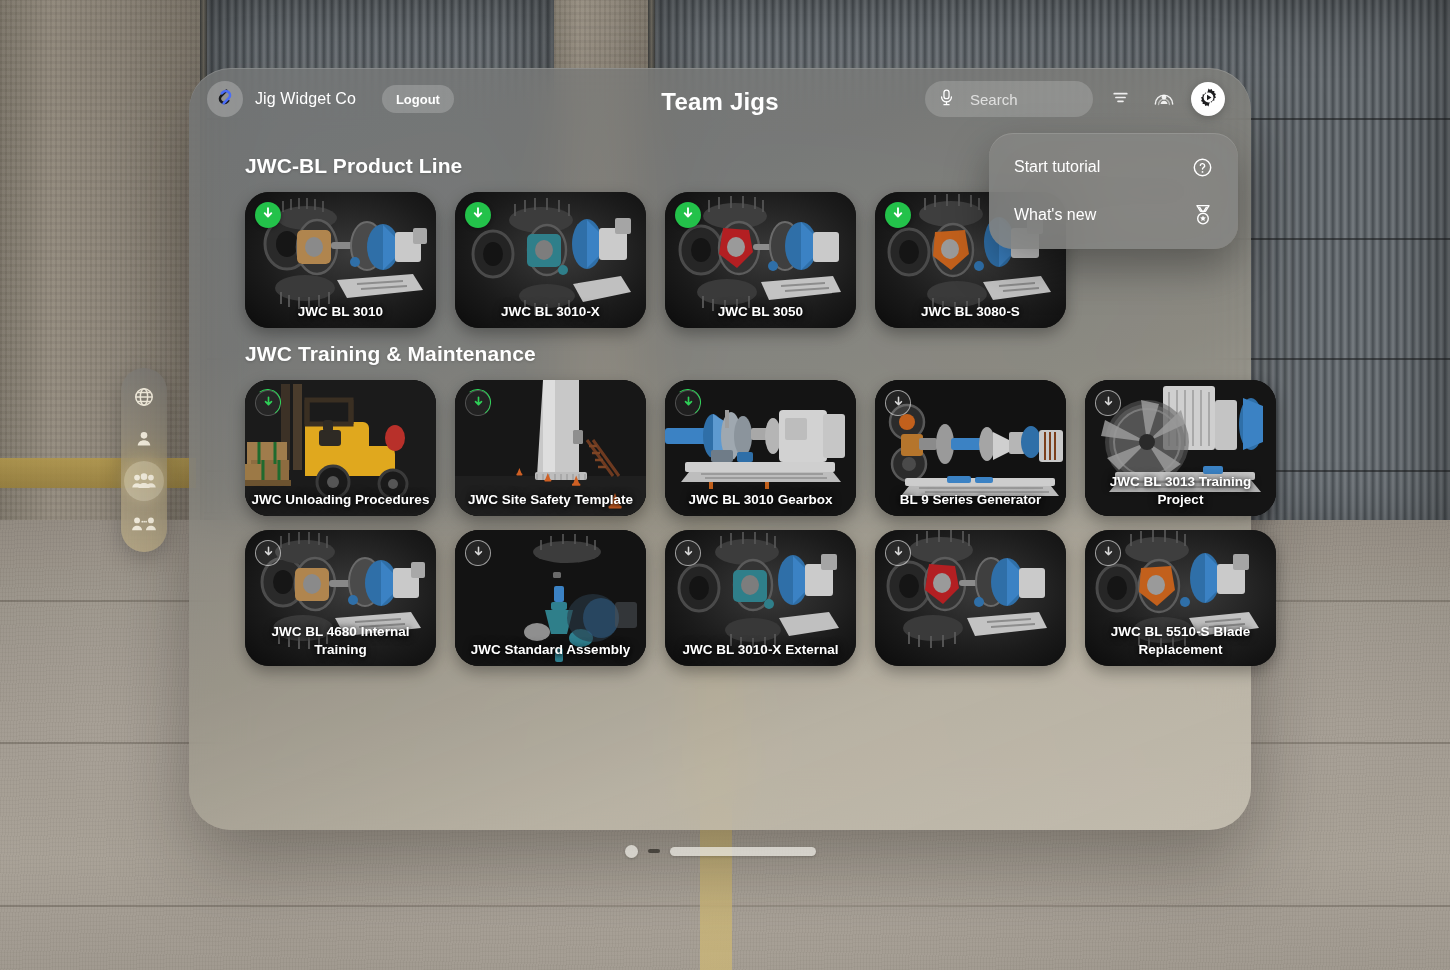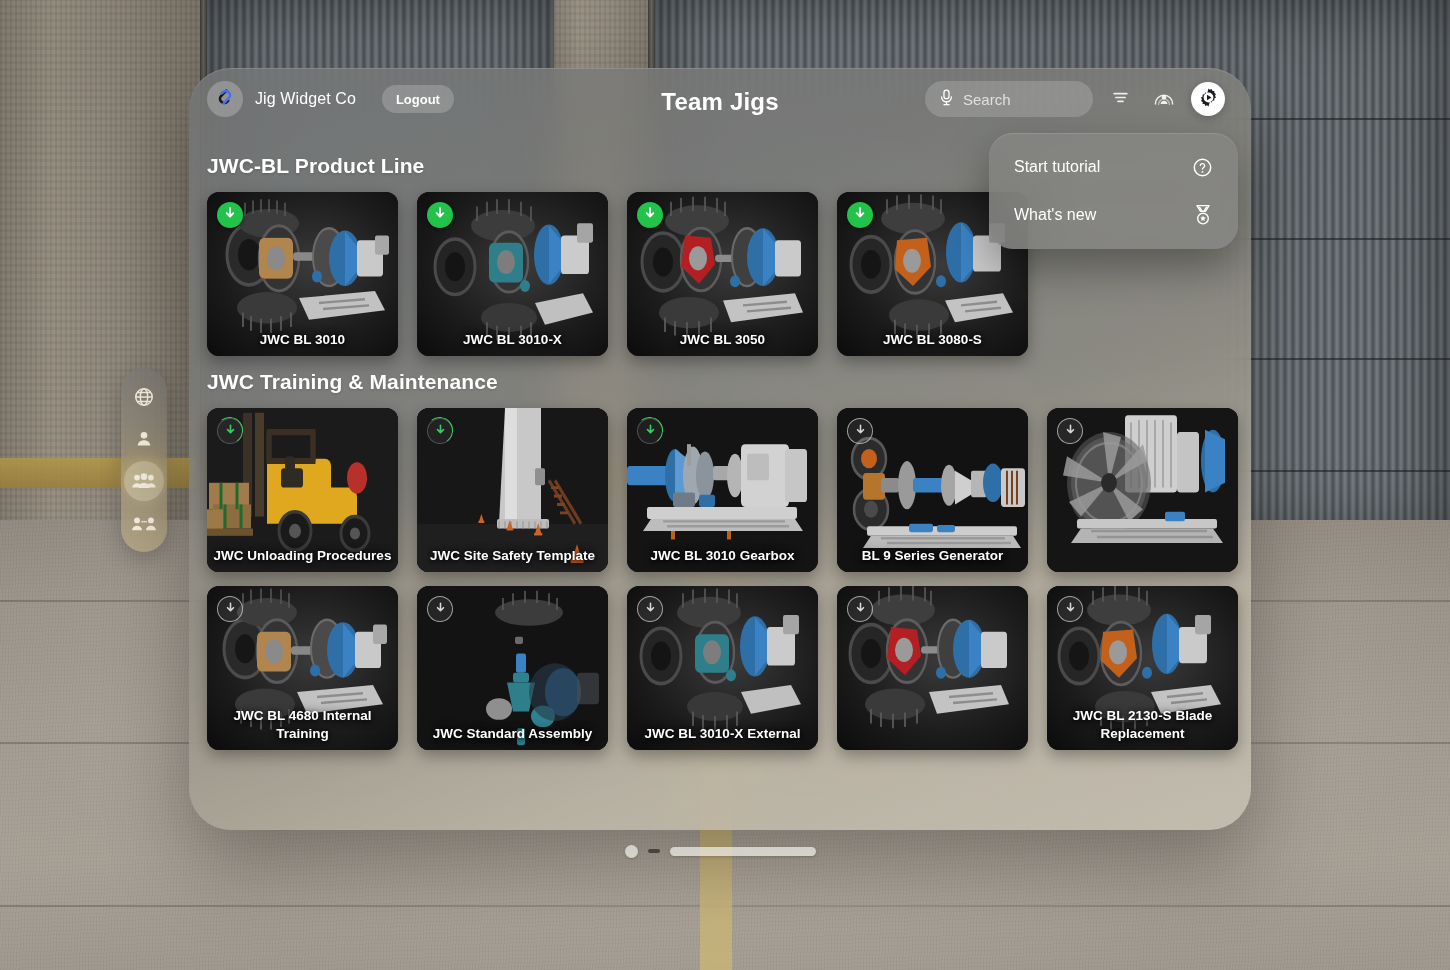--- a/index.html
+++ b/index.html
@@ -179,21 +179,21 @@
   }
   .header-right {
     margin-left: auto;
     display: flex; align-items: center; gap: 10px;
     position: relative; z-index: 3;
   }
   #search-box {
     width: 168px; height: 36px;
     border-radius: 18px;
     background: rgba(255,255,255,.17);
-    display: flex; align-items: center; gap: 9px;
+    display: flex; align-items: center; gap: 16px;
     padding: 0 14px;
     cursor: text;
   }
   #search-input {
     background: transparent; border: none; outline: none;
     color: #fff; font-size: 15px;
     font-family: "Liberation Sans", sans-serif;
     width: 100%;
   }
   #search-input::placeholder { color: rgba(255,255,255,.72); }
@@ -204,38 +204,38 @@
     background: transparent; border: none; cursor: pointer;
     color: rgba(255,255,255,.88);
   }
   .hdr-icon-btn.active {
     background: #fff;
     color: #1d1d1f;
     box-shadow: 0 2px 10px rgba(0,0,0,.22);
   }
 
   
-  #panel-body { padding: 16px 18px 0 18px; }
+  #panel-body { padding: 16px 18px 0 18px; margin-left: 38px; }
   .section-title {
     color: #fff;
     font-size: 21px;
     font-weight: 700;
     letter-spacing: .1px;
     margin: 8px 0 14px 0;
     text-shadow: 0 1px 3px rgba(0,0,0,.18);
   }
   .card-row {
     display: flex;
     gap: 19px;
     margin-bottom: 14px;
   }
   .jig-card {
     position: relative;
-    width: 191px; height: 164px;
-    border-radius: 12px;
+    width: 191px; height: 136px;
+    border-radius: 24px;
     overflow: hidden;
     background: #121212;
     box-shadow: 0 6px 16px rgba(0,0,0,.32);
     cursor: pointer;
     flex: 0 0 auto;
   }
   .thumb {
     position: absolute; inset: 0;
     background: radial-gradient(ellipse at 55% 45%, #3a3a3a 0%, #1b1b1b 60%, #0b0b0b 100%);
   }
@@ -845,20 +845,21 @@
               <rect x="118" y="86" width="20" height="8" rx="2" fill="#3b82c4"></rect>
             </svg>
           </div>
           <div class="dl-badge pending">
             <span>
               <svg width="13" height="13" viewBox="0 0 14 14" fill="none" stroke="currentColor" stroke-width="1.7" stroke-linecap="round" stroke-linejoin="round">
                 <path d="M7 2.4v8M3.8 7.2 7 10.4l3.2-3.2"></path>
               </svg>
             </span>
           </div>
+          <div class="card-label">JWC BL 3013 Training Project</div>
         </div>
 
       </div>
 
       <div class="card-row">
 
         <div class="jig-card">
           <div class="thumb">
             <svg viewBox="0 0 191 136" preserveAspectRatio="none">
               <ellipse cx="38" cy="52" rx="21" ry="24" fill="#2a2a2a" stroke="#4c4c4c" stroke-width="3"></ellipse>
@@ -1025,21 +1026,21 @@
               <circle cx="100" cy="72" r="5" fill="#2f6fa8"></circle>
             </svg>
           </div>
           <div class="dl-badge pending">
             <span>
               <svg width="13" height="13" viewBox="0 0 14 14" fill="none" stroke="currentColor" stroke-width="1.7" stroke-linecap="round" stroke-linejoin="round">
                 <path d="M7 2.4v8M3.8 7.2 7 10.4l3.2-3.2"></path>
               </svg>
             </span>
           </div>
-          <div class="card-label">JWC BL 2130-S Blade Replacement</div>
+          <div class="card-label">JWC BL 5510-S Blade Replacement</div>
         </div>
 
       </div>
     </div>
   </div>
 
   <div id="window-chrome">
     <div id="close-dot"></div>
     <div id="chrome-dash"></div>
     <div id="resize-bar"></div>

